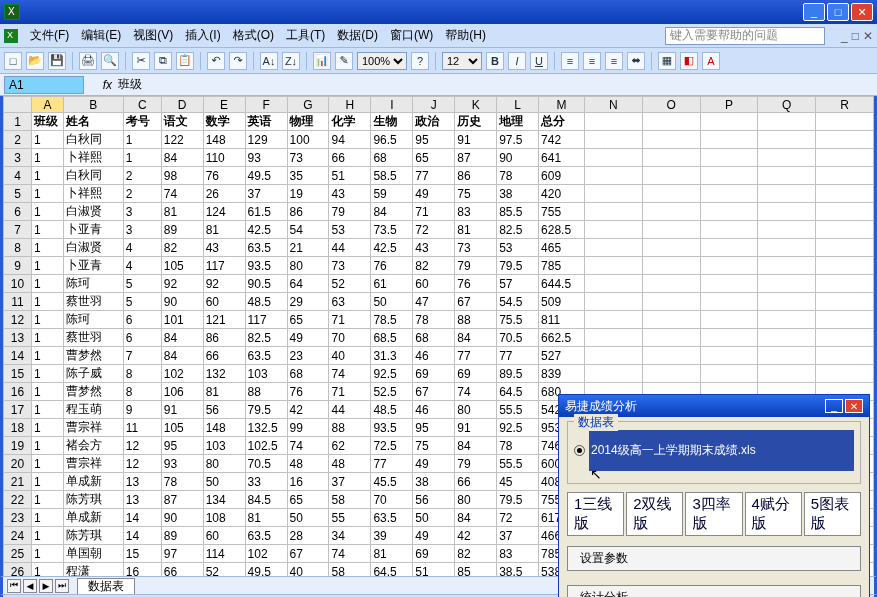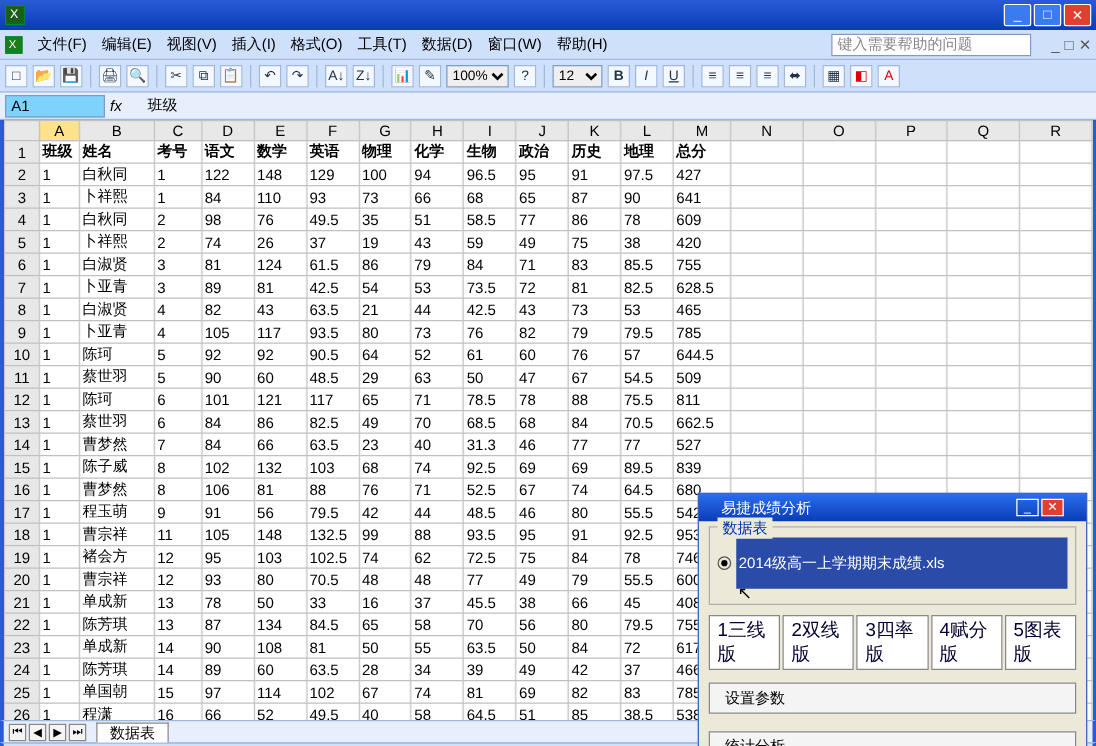--- a/index.html
+++ b/index.html
@@ -26,21 +26,21 @@
 
 .toolbar { height: 26px; background: #cfe0fb; display: flex; align-items: center; padding: 0 4px; gap: 4px; border-bottom: 1px solid #a0b8e0; font-size:11px;}
 .tbtn { width: 18px; height: 18px; border: 1px solid #a0b8e0; background: #f4f8ff; display:inline-flex;align-items:center;justify-content:center;font-size:11px;color:#234;}
 .tsep { width: 1px; height: 18px; background: #a0b8e0; margin: 0 2px; }
 .toolbar select{height:18px;font-size:11px;border:1px solid #7a9cc6;}
 .toolbar .pct{width:50px;}
 
 
 .fbar { height: 22px; background: #e8effc; display: flex; align-items: center; border-bottom: 1px solid #a0b8e0; }
 .fbar .namebox { width: 80px; border: 1px solid #7a9cc6; background:#7dd3fc; height:18px; margin: 0 4px; display:flex;align-items:center;padding:0 4px;}
-.fbar .fx { width: 24px; text-align:left; font-style: italic; }
+.fbar .fx { width: 24px; text-align:right; font-style: italic; }
 .fbar .fval { flex: 1; padding: 0 6px; }
 
 
 .sheet { background: #fff; height: 480px; overflow: auto; border-left: 3px solid #2a5bd7; border-right: 3px solid #2a5bd7; }
 table.grid { border-collapse: collapse; font-family: "SimSun","宋体",Arial; font-size: 12px; }
 table.grid th, table.grid td { border: 1px solid #c0c0c0; height: 16px; padding: 0 2px; white-space: nowrap; text-align:left;}
 table.grid th { background: #e8e8e8; font-weight: normal; text-align: center; }
 table.grid .rowhdr { background: #e8e8e8; text-align: center; width: 28px; }
 table.grid .colA{width:32px} .colB{width:60px} .colC{width:38px} .colD,.colE,.colF,.colG,.colH,.colI,.colJ,.colK,.colL{width:42px} .colM{width:46px} .colN,.colO,.colP,.colQ,.colR{width:58px}
 table.grid td.selhdr { font-weight: bold; }
@@ -49,21 +49,21 @@
 
 
 .tabstrip { height: 18px; background: #e8effc; display: flex; align-items: center; padding: 0 4px; border-top:1px solid #a0b8e0;border-left:3px solid #2a5bd7;border-right:3px solid #2a5bd7;}
 .tabstrip .nav{display:flex;gap:2px;margin-right:8px;}
 .tabstrip .navb{width:14px;height:14px;border:1px solid #888;background:#f4f4f4;display:flex;align-items:center;justify-content:center;font-size:9px;}
 .tabstrip .tab { background:#fff;border:1px solid #888;border-bottom:none;padding:0 10px;height:16px;display:flex;align-items:center;}
 .status { height: 20px; background: #cfe0fb; display:flex;align-items:center;padding:0 8px;border-top:1px solid #a0b8e0;border-left:3px solid #2a5bd7;border-right:3px solid #2a5bd7;border-bottom:3px solid #2a5bd7;}
 
 
 .dialog { position: absolute; left: 558px; top: 394px; width: 312px; background: #ece9d8; border: 1px solid #0a3cb5; font-size:12px;}
-.dialog .dtitle { height: 22px; background: linear-gradient(#2a6ef0,#0a3cb5); color:#fff; display:flex; align-items:center; padding:0 18px;}
+.dialog .dtitle { height: 22px; background: linear-gradient(#2a6ef0,#0a3cb5); color:#fff; display:flex; align-items:center; padding:0 6px;}
 .dialog .dtitle .dx{margin-left:auto;display:flex;gap:2px;}
 .dialog .dtitle .db{width:18px;height:14px;border:1px solid #fff;display:flex;align-items:center;justify-content:center;font-size:10px;}
 .dialog .dtitle .db.close{background:#e04030;}
 .dialog .dbody{padding:4px 8px 10px 8px;}
 .dialog .groupbox{border:1px solid #b0b0b0;padding:6px 6px 10px 6px;margin-bottom:8px;position:relative;}
 .dialog .grouplabel{position:absolute;top:-8px;left:6px;background:#ece9d8;padding:0 4px;color:#0030b0;}
 .dialog .radiorow{display:flex;align-items:center;gap:4px;padding:2px 0;}
 .dialog .radiorow.sel .rlabel{background:#2a4ba7;color:#fff;padding:12px 2px;flex:1;}
 .dialog .radio{width:11px;height:11px;border:1px solid #555;border-radius:50%;display:inline-flex;align-items:center;justify-content:center;}
 .dialog .radio.on::after{content:"";width:5px;height:5px;background:#000;border-radius:50%;}
@@ -206,21 +206,21 @@
           <td>1</td>
           <td>122</td>
           <td>148</td>
           <td>129</td>
           <td>100</td>
           <td>94</td>
           <td>96.5</td>
           <td>95</td>
           <td>91</td>
           <td>97.5</td>
-          <td>427</td>
+          <td>742</td>
           <td></td>
           <td></td>
           <td></td>
           <td></td>
           <td></td>
         </tr>
         <tr>
           <th class="rowhdr">3</th>
           <td>1</td>
           <td>卜祥熙</td>

